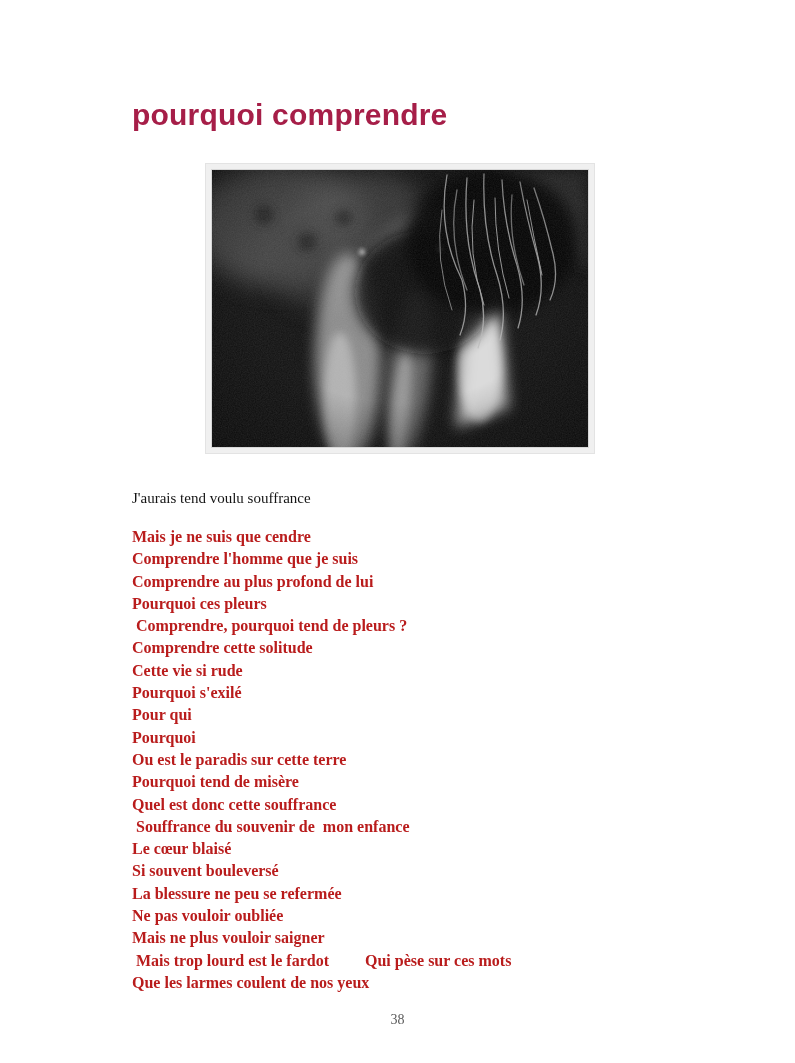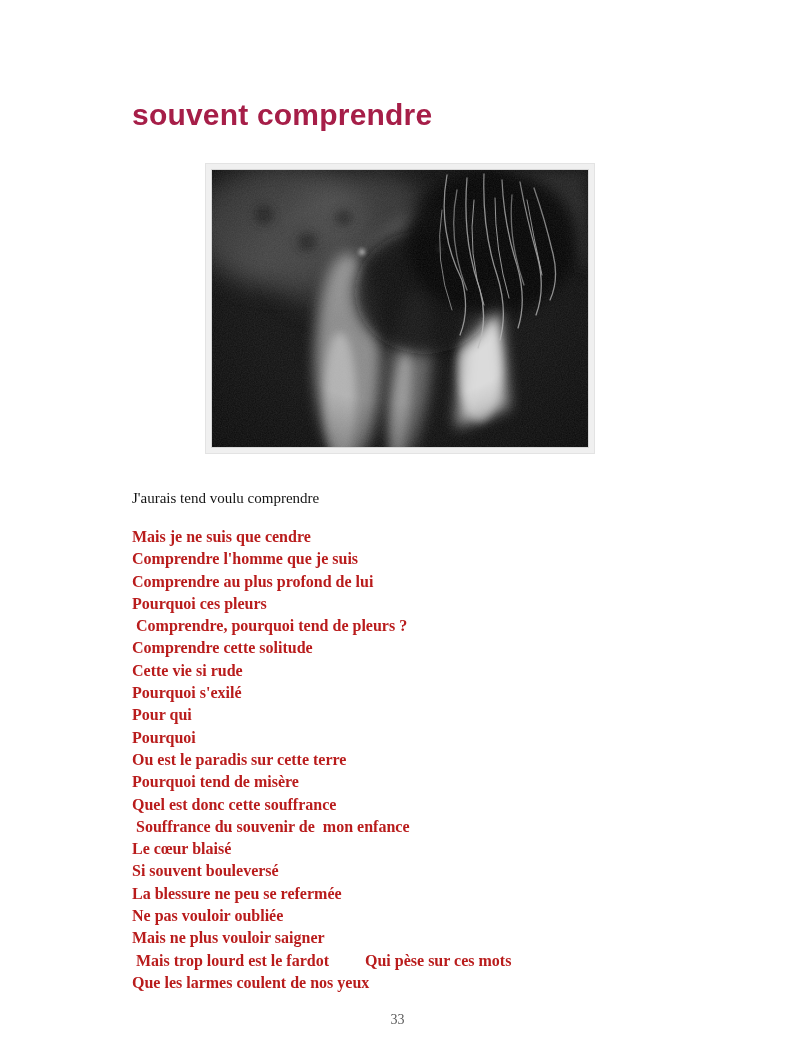--- a/index.html
+++ b/index.html
@@ -68,21 +68,21 @@
     text-align: center;
     font-size: 14px;
     color: #5a5a5a;
   }
 </style>
 </head>
 <body>
 
 <div>
 
-  <h1 class="title">souvent comprendre</h1>
+  <h1 class="title">pourquoi comprendre</h1>
 
   <figure class="photo-frame">
     <div class="photo">
       <svg viewBox="0 0 376 277" preserveAspectRatio="none" aria-hidden="true">
         <defs>
           <filter id="b12" x="-50%" y="-50%" width="200%" height="200%">
               <feGaussianBlur stdDeviation="12"></feGaussianBlur>
             </filter>
           <filter id="b7" x="-50%" y="-50%" width="200%" height="200%">
               <feGaussianBlur stdDeviation="7"></feGaussianBlur>
@@ -146,19 +146,19 @@
           <path d="M315,30 Q322,70 330,105" stroke="#d8d8d8" stroke-width="0.9"></path>
           <path d="M230,40 Q222,90 240,140" stroke="#9f9f9f" stroke-width="1"></path>
         </g>
 
         <rect width="376" height="277" fill="url(#vig)"></rect>
         <rect width="376" height="277" filter="url(#grain)"></rect>
       </svg>
     </div>
   </figure>
 
-  <p class="intro">J'aurais tend voulu comprendre</p>
+  <p class="intro">J'aurais tend voulu souffrance</p>
 
   <div class="poem"><div class="poem-line">Mais je ne suis que cendre</div><div class="poem-line">Comprendre l'homme que je suis</div><div class="poem-line">Comprendre au plus profond de lui</div><div class="poem-line">Pourquoi ces pleurs</div><div class="poem-line"> Comprendre, pourquoi tend de pleurs ?</div><div class="poem-line">Comprendre cette solitude</div><div class="poem-line">Cette vie si rude</div><div class="poem-line">Pourquoi s'exilé</div><div class="poem-line">Pour qui</div><div class="poem-line">Pourquoi</div><div class="poem-line">Ou est le paradis sur cette terre</div><div class="poem-line">Pourquoi tend de misère</div><div class="poem-line">Quel est donc cette souffrance</div><div class="poem-line"> Souffrance du souvenir de  mon enfance</div><div class="poem-line">Le cœur blaisé</div><div class="poem-line">Si souvent bouleversé</div><div class="poem-line">La blessure ne peu se refermée</div><div class="poem-line">Ne pas vouloir oubliée</div><div class="poem-line">Mais ne plus vouloir saigner</div><div class="poem-line"> Mais trop lourd est le fardot         Qui pèse sur ces mots</div><div class="poem-line">Que les larmes coulent de nos yeux</div></div>
 
-  <div class="page-number">33</div>
+  <div class="page-number">38</div>
 
 </div>
 
 </body></html>

